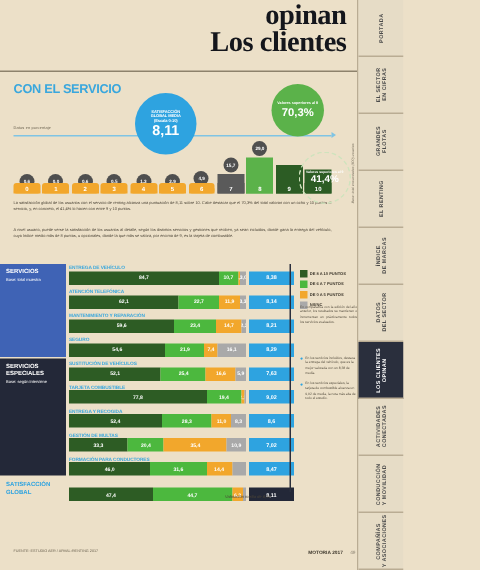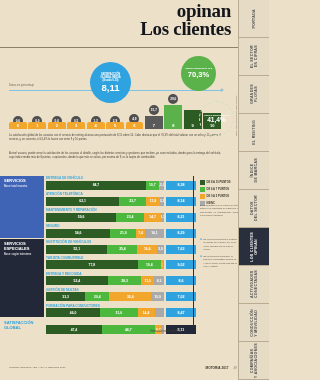--- a/index.html
+++ b/index.html
@@ -137,20 +137,21 @@
 <div class="page">
 
   <div class="header">
     <div class="header-title">
       <div>opinan</div>
       <div>Los clientes</div>
     </div>
   </div>
 
   <div class="sec-title">
+    <div>CON EL SERVICIO</div>
   </div>
 
   <div class="axis-note">Datos en porcentaje</div>
   <div class="axis-line"></div>
   <div class="axis-arrow"></div>
 
   <div class="circle-blue">
     <div class="cap">SATISFACCIÓN</div>
     <div class="cap">GLOBAL MEDIA</div>
     <div class="cap">(Escala 0-10)</div>

